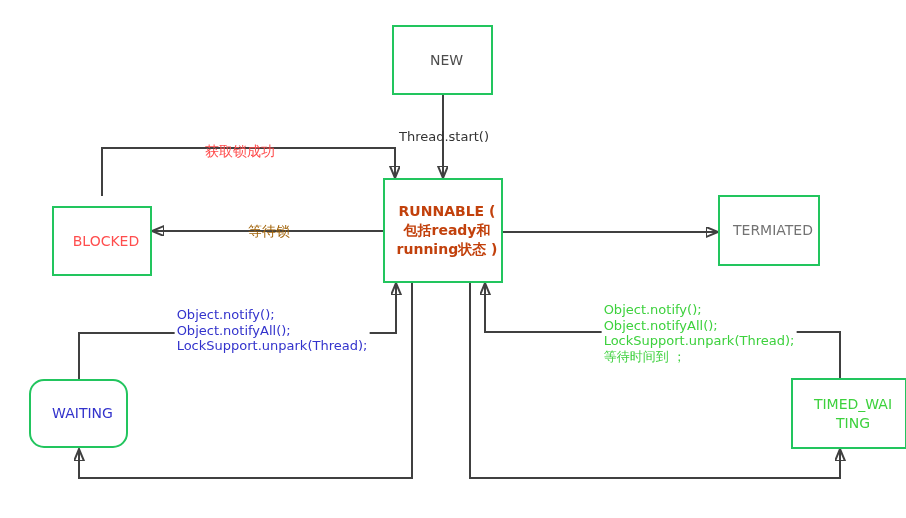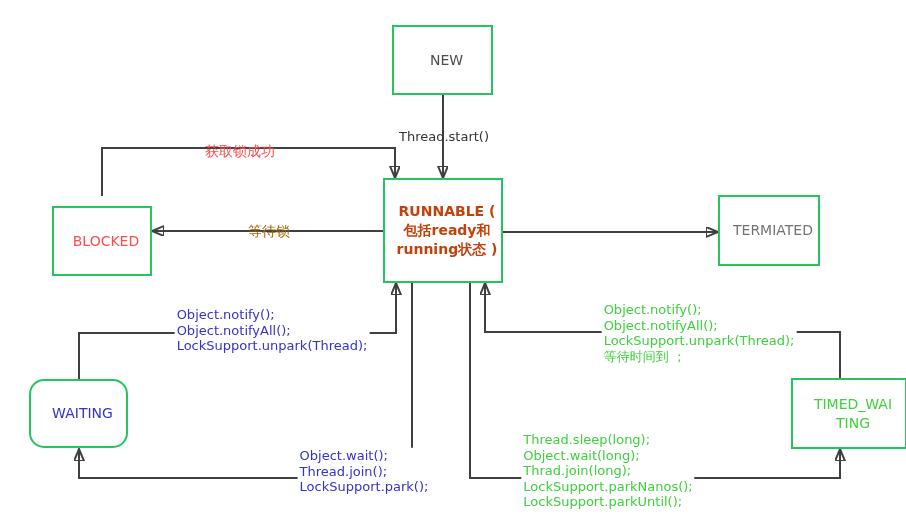--- a/index.html
+++ b/index.html
@@ -79,26 +79,18 @@
   <div class="node node-waiting"><span>WAITING</span></div>
   <div class="node node-timed"><span>TIMED_WAI
 TING</span></div>
 
   <div class="elabel lbl-start">Thread.start()</div>
   <div class="elabel lbl-acquire">获取锁成功</div>
   <div class="elabel lbl-waitlock">等待锁</div>
   <div class="elabel bg lbl-blue1">Object.notify();
 Object.notifyAll();
 LockSupport.unpark(Thread);</div>
-  <div class="elabel bg lbl-blue2">Object.wait();
-Thread.join();
-LockSupport.park();</div>
   <div class="elabel bg lbl-green1">Object.notify();
 Object.notifyAll();
 LockSupport.unpark(Thread);
 等待时间到 ；</div>
-  <div class="elabel bg lbl-green2">Thread.sleep(long);
-Object.wait(long);
-Thrad.join(long);
-LockSupport.parkNanos();
-LockSupport.parkUntil();</div>
 
 </div>
 
 </body></html>

